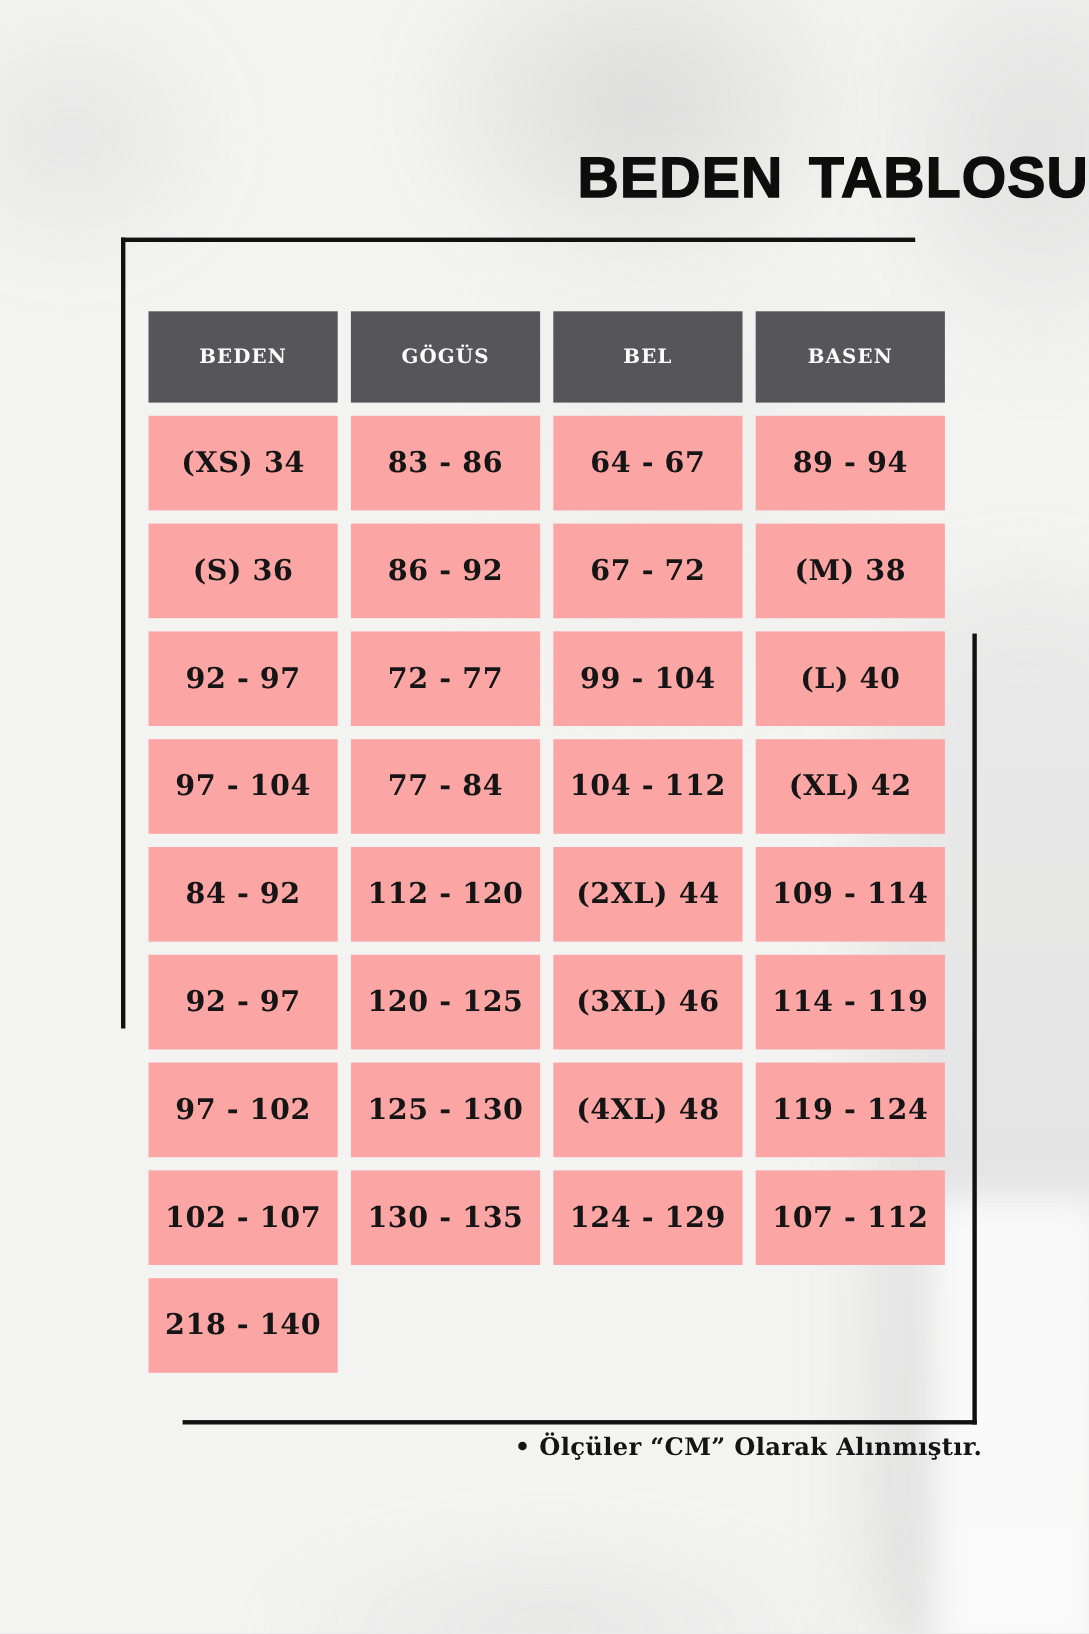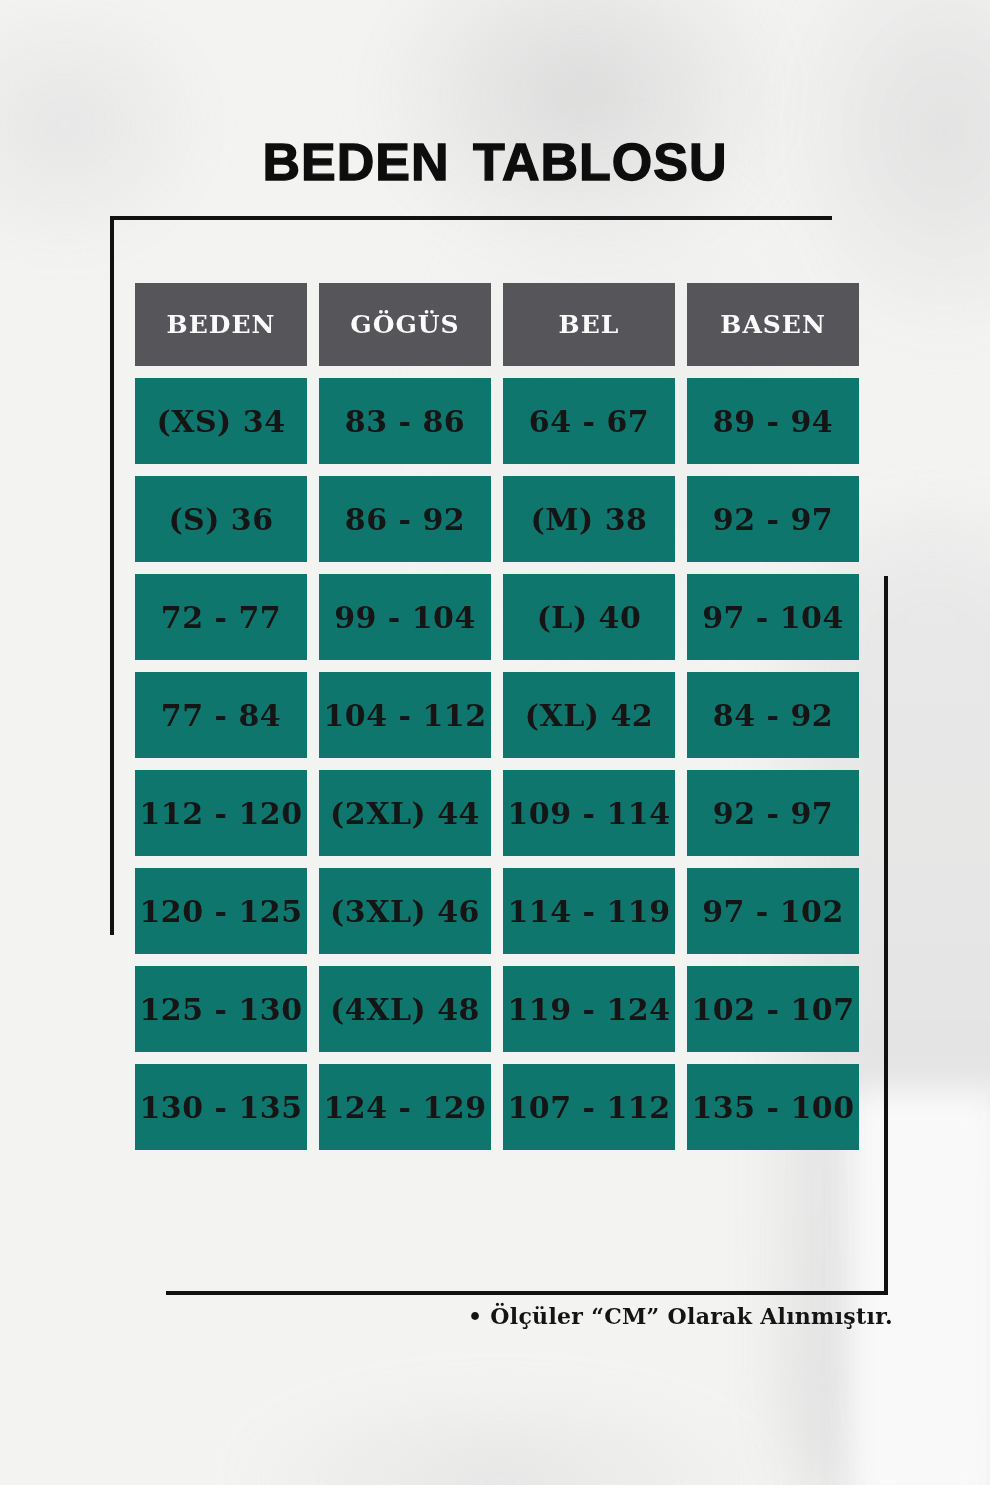--- a/index.html
+++ b/index.html
@@ -24,21 +24,21 @@
                       background:radial-gradient(closest-side,#eaeaea,rgba(234,234,234,0)); filter:blur(38px); opacity:.6; }
   .blob-right-band  { left:788px;  top:520px;  width:290px; height:1030px; border-radius:145px;
                       background:linear-gradient(#e9e9e9,#dcdcdc); filter:blur(32px); opacity:.85; }
   .blob-white-strip { left:848px;  top:1090px; width:155px; height:420px;
                       background:#fbfbfb; filter:blur(16px); opacity:.95; }
   .blob-bottom      { left:230px;  top:1385px; width:540px; height:190px; border-radius:50%;
                       background:radial-gradient(closest-side,#dedede,rgba(222,222,222,0)); filter:blur(26px); opacity:.65; }
 
   .title {
     position:absolute; left:0; top:97px; width:100%;
-    text-align:center;
+    text-align:right;
     font-family:"Liberation Sans", sans-serif;
     font-weight:900;
     font-size:52px;
     letter-spacing:1px;
     word-spacing:8px;
     color:#0d0d0d;
     -webkit-text-stroke:1.3px #0d0d0d;
   }
 
   
@@ -61,27 +61,27 @@
     gap:12px;
   }
   .th, .td {
     display:flex; align-items:center; justify-content:center;
     font-weight:bold;
     text-align:center;
   }
   .th {
     background:#565559;
     color:#fbfbfb;
-    font-size:25px;
+    font-size:18px;
     letter-spacing:1px;
   }
   .td {
-    background:#0f766e;
+    background:#fca5a5;
     color:#151515;
-    font-size:30px;
+    font-size:26px;
     letter-spacing:.5px;
   }
 
   .footnote {
     position:absolute; top:1303px; right:97px;
     font-size:22px;
     font-weight:bold;
     color:#141414;
     letter-spacing:.3px;
   }
@@ -108,20 +108,21 @@
       <div class="th">BEDEN</div>
       <div class="th">GÖGÜS</div>
       <div class="th">BEL</div>
       <div class="th">BASEN</div>
       <div class="td">(XS) 34</div>
       <div class="td">83 - 86</div>
       <div class="td">64 - 67</div>
       <div class="td">89 - 94</div>
       <div class="td">(S) 36</div>
       <div class="td">86 - 92</div>
+      <div class="td">67 - 72</div>
       <div class="td">(M) 38</div>
       <div class="td">92 - 97</div>
       <div class="td">72 - 77</div>
       <div class="td">99 - 104</div>
       <div class="td">(L) 40</div>
       <div class="td">97 - 104</div>
       <div class="td">77 - 84</div>
       <div class="td">104 - 112</div>
       <div class="td">(XL) 42</div>
       <div class="td">84 - 92</div>
@@ -133,18 +134,18 @@
       <div class="td">(3XL) 46</div>
       <div class="td">114 - 119</div>
       <div class="td">97 - 102</div>
       <div class="td">125 - 130</div>
       <div class="td">(4XL) 48</div>
       <div class="td">119 - 124</div>
       <div class="td">102 - 107</div>
       <div class="td">130 - 135</div>
       <div class="td">124 - 129</div>
       <div class="td">107 - 112</div>
-      <div class="td">135 - 100</div>
+      <div class="td">218 - 140</div>
     </div>
 
   <div class="footnote">• Ölçüler “CM” Olarak Alınmıştır.</div>
 
 </div>
 
 </body></html>

